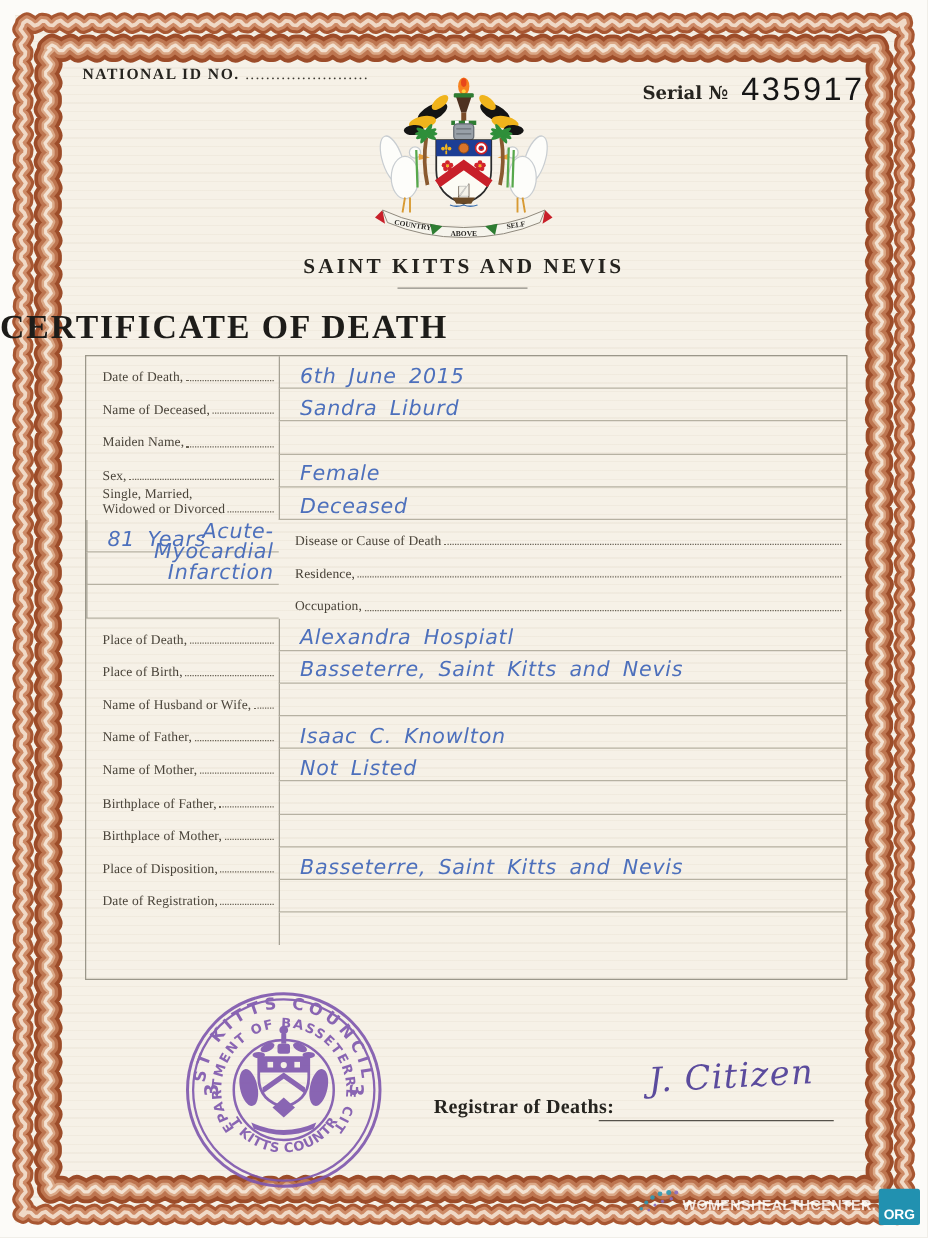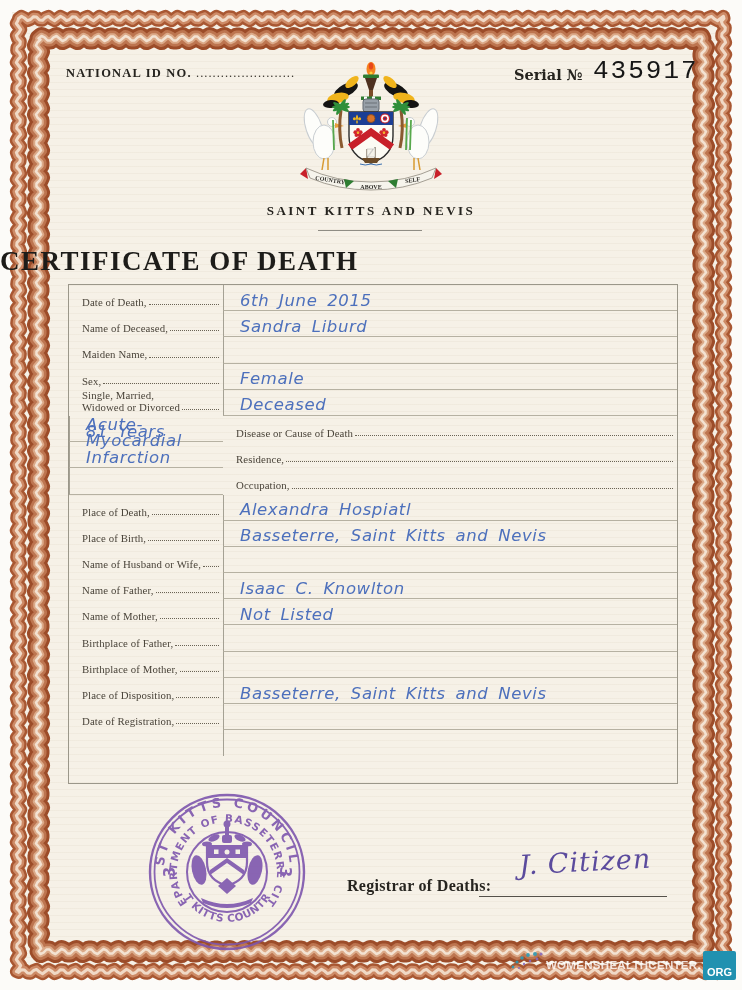--- a/index.html
+++ b/index.html
@@ -4,46 +4,46 @@
 <style>
   html,body{margin:0;padding:0;background:#e9e7e2;}
   .page{position:relative;width:742px;height:990px;background:#fcfbf8;
         font-family:"Liberation Serif",serif;overflow:hidden;margin:0 auto;}
   .paper-bg{position:absolute;inset:12px;background:#f6f1e7;}
   .paper-bg::after{content:"";position:absolute;inset:0;
         background:repeating-linear-gradient(180deg,rgba(165,145,112,0.07) 0 1px,rgba(255,255,255,0) 1px 7px);}
   #border-svg{position:absolute;inset:0;z-index:2;pointer-events:none;}
   .content{position:absolute;inset:0;z-index:3;}
 
-  .national-id{position:absolute;left:66px;top:66px;font-weight:bold;font-size:12.5px;
+  .national-id{position:absolute;left:66px;top:52px;font-weight:bold;font-size:12.5px;
         letter-spacing:1.2px;color:#26241f;}
   .national-id .dots{font-weight:normal;letter-spacing:1px;color:#3a372f;}
   .serial-label{position:absolute;left:514px;top:66px;font-weight:bold;font-size:14.5px;color:#26241f;
         font-family:"DejaVu Serif",serif;}
-  .serial-number{position:absolute;left:593px;top:56px;font-family:Liberation Mono, monospace;
+  .serial-number{position:absolute;left:593px;top:56px;font-family:Liberation Sans, sans-serif;
         font-size:26px;letter-spacing:2px;color:#161616;}
 
   .arms{position:absolute;left:286px;top:60px;width:170px;height:140px;}
   .country-name{position:absolute;top:203px;left:0;width:100%;text-align:center;
-        font-size:13px;font-weight:bold;letter-spacing:2.5px;color:#25231e;}
+        font-size:17px;font-weight:bold;letter-spacing:2.5px;color:#25231e;}
   .hr-divider{position:absolute;top:230px;left:318px;width:104px;border-top:1.5px solid #8f8c84;}
   .cert-title{position:absolute;top:246px;left:0;width:100%;text-align:left;
         font-size:27px;font-weight:bold;letter-spacing:1.5px;color:#1d1c19;}
 
   .form-table{position:absolute;left:68px;top:284px;width:608px;height:498px;
         border:1.2px solid #9b978a;display:grid;grid-template-columns:154px 1fr;
         grid-auto-rows:26.2px;background:rgba(255,255,255,0.0);}
   .lbl{font-size:10.8px;color:#4a443a;display:flex;align-items:flex-end;
         padding:0 3px 3px 13px;line-height:1.12;letter-spacing:0.1px;}
   .lbl-t{white-space:pre-line;}
   .leader{flex:1 1 6px;border-bottom:1.4px dotted #6a6355;margin:0 1px 3px 2px;}
   .val{border-left:1px solid #a5a194;border-bottom:1px solid #b6b1a2;
         font-family:"DejaVu Sans",sans-serif;font-style:italic;font-size:16.5px;
         color:var(--handwriting,#4d70bc);display:flex;align-items:flex-end;
-        padding:0 4px 1px 16px;letter-spacing:0.6px;word-spacing:4px;line-height:1;}
+        padding:0 4px 1px 16px;letter-spacing:0.6px;word-spacing:4px;line-height:1;text-align:right;}
   .val.no-line{border-bottom:none;}
 
   .stamp{position:absolute;left:141px;top:786px;width:172px;height:172px;z-index:4;
         opacity:0.9;mix-blend-mode:multiply;overflow:visible;}
   .stamp-ink{stroke:var(--stamp,#7d55ad);fill:none;}
   .stamp-fill{fill:var(--stamp,#7d55ad);}
   .stamp-txt{fill:var(--stamp,#7d55ad);font-family:"DejaVu Sans",sans-serif;font-weight:bold;}
 
   .reg-label{position:absolute;left:347px;top:877px;font-size:16px;font-weight:600;
         color:#26241f;letter-spacing:0.3px;}

